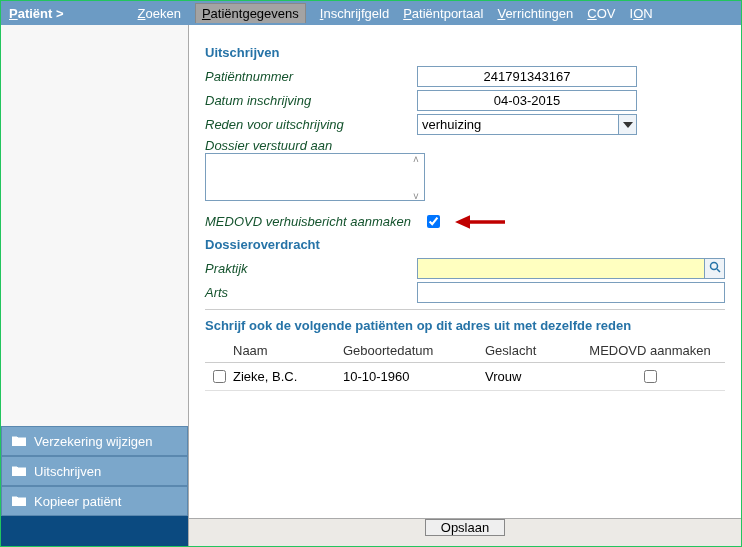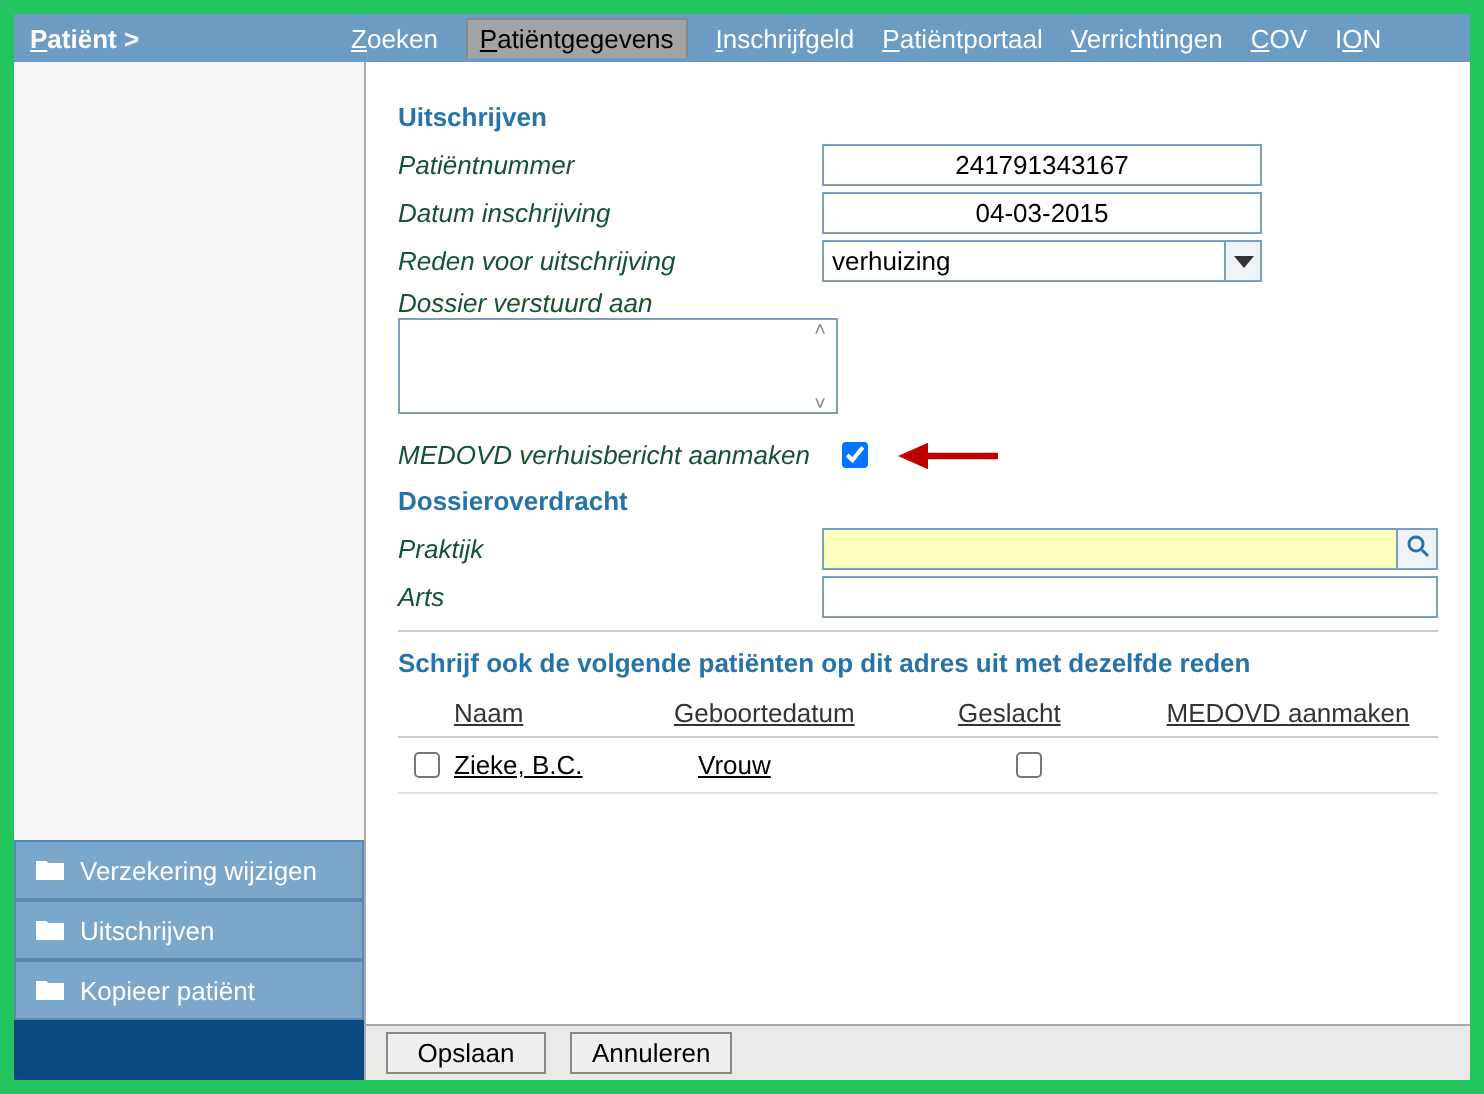--- a/index.html
+++ b/index.html
@@ -1,28 +1,28 @@
 <!DOCTYPE html>
 <html><head>
 <meta charset="utf-8">
 <style>
   * { box-sizing: border-box; font-family: Arial, sans-serif; font-size: 13px; }
   html, body { margin: 0; padding: 0; }
   body { background: #fff; }
   .app {
-    width: 742px; height: 547px; border: 7px solid #22c55e;
+    width: 742px; height: 547px; border: 1px solid #22c55e;
     display: flex; flex-direction: column;
   }
   .topbar {
     background: #6c9bc4; height: 24px; display: flex; align-items: center;
     padding: 0 8px; gap: 14px; color: #fff;
   }
   .topbar .breadcrumb { font-weight: bold; }
   .topbar .breadcrumb .u { text-decoration: underline; }
-  .tabs { display: flex; gap: 14px; margin-left: 92px; align-items: center; }
+  .tabs { display: flex; gap: 14px; margin-left: 60px; align-items: center; }
   .tab { color: #fff; cursor: pointer; }
   .tab .u { text-decoration: underline; }
   .tab.active {
     background: #a3a3a3; color: #000; border: 1px solid #888; border-bottom: none;
     padding: 2px 6px;
   }
   .body { flex: 1; display: flex; min-height: 0; }
   .sidebar {
     width: 188px; background: #f7f7f7; border-right: 1px solid #aaa;
     display: flex; flex-direction: column;
@@ -58,32 +58,32 @@
   .praktijk-row input[type=text] {
     flex: 1; background: #ffffc0; border: 1px solid #7a9ebd; padding: 2px 4px;
   }
   .search-btn {
     width: 20px; border: 1px solid #7a9ebd; border-left: none;
     background: #eef3f8; display: flex; align-items: center; justify-content: center;
     cursor: pointer;
   }
   .arts-row input[type=text] { flex: 1; border: 1px solid #7a9ebd; padding: 2px 4px; background: #fff; }
 
-  .tbl-header, .tbl-row { display: flex; align-items: center; padding: 4px 0; text-decoration: underline; }
+  .tbl-header, .tbl-row { display: flex; align-items: center; padding: 4px 0; }
   .tbl-header { color: #333; border-bottom: 1px solid #ccc; }
   .col-chk { width: 28px; text-align: center; }
   .col-naam { width: 110px; }
   .col-gdat { width: 130px; }
   .col-gesl { width: 90px; margin-left: 12px; }
   .col-med { width: 150px; text-align: center; }
   .tbl-row { border-bottom: 1px solid #e0e0e0; }
 
   .bottombar {
     height: 28px; background: #eceae6; border-top: 1px solid #aaa;
-    display: flex; align-items: center; padding: 0 10px; gap: 12px;
+    display: flex; align-items: center; padding: 0 10px; gap: 12px; flex-direction: column;
   }
   .btn {
     background: #efefef; border: 1px solid #888; min-width: 80px; height: 21px;
     display: inline-flex; align-items: center; justify-content: center;
     cursor: pointer; padding: 0 10px;
   }
   .ta-wrap { position: relative; width: 220px; }
   .ta-wrap .spinner {
     position: absolute; right: 2px; top: 2px; bottom: 2px; width: 14px;
     display: flex; flex-direction: column; justify-content: space-between;
@@ -217,20 +217,21 @@
         <div class="tbl-header">
           <div class="col-chk"></div>
           <div class="col-naam">Naam</div>
           <div class="col-gdat">Geboortedatum</div>
           <div class="col-gesl">Geslacht</div>
           <div class="col-med">MEDOVD aanmaken</div>
         </div>
         <div class="tbl-row">
           <div class="col-chk"><input type="checkbox" style=""></div>
           <div class="col-naam">Zieke, B.C.</div>
+          <div class="col-gdat">10-10-1960</div>
           <div class="col-gesl">Vrouw</div>
           <div class="col-med"><input type="checkbox" style=""></div>
         </div>
       </div>
 
       <div class="bottombar">
         <div class="btn">
             <span>Opslaan</span>
           </div>
         <div class="btn">

